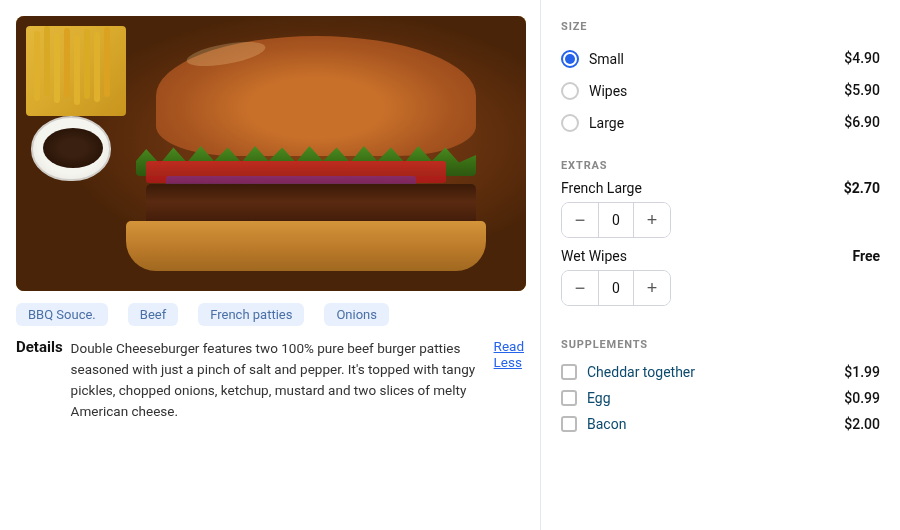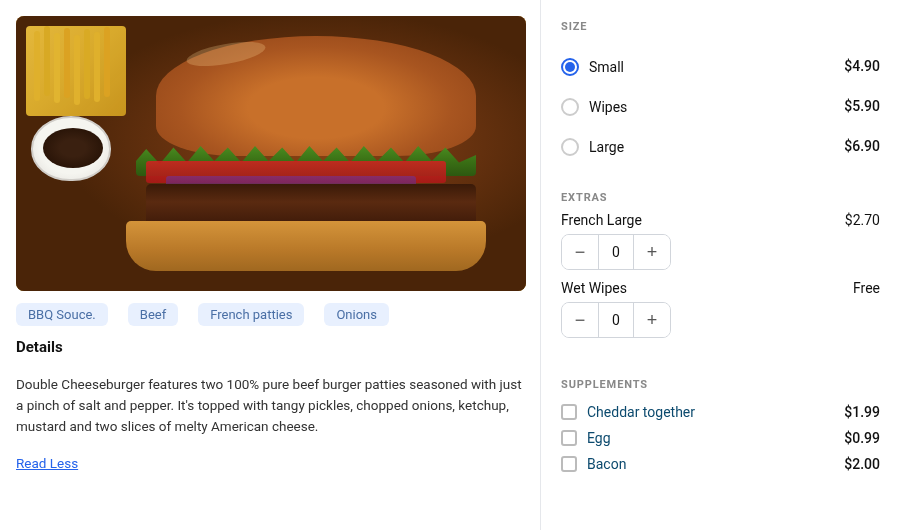--- a/index.html
+++ b/index.html
@@ -159,22 +159,22 @@
       color: #4a6fa5;
       border-radius: 6px;
       padding: 4px 12px;
       font-size: 13px;
       font-weight: 400;
     }
 
     
     .details-section {
       display: flex;
-      flex-direction: column;
-      gap: 18px;
+      flex-direction: row;
+      gap: 8px;
     }
 
     .details-title {
       font-size: 15px;
       font-weight: 700;
       color: #111;
     }
 
     .details-text {
       font-size: 13.5px;
@@ -197,21 +197,21 @@
       height: 100%;
       flex-shrink: 0;
     }
 
     
     .right-panel {
       flex: 1;
       padding: 16px 20px;
       display: flex;
       flex-direction: column;
-      gap: 12px;
+      gap: 4px;
       overflow-y: auto;
     }
 
     .section-label {
       font-size: 11px;
       font-weight: 700;
       color: #888;
       letter-spacing: 0.08em;
       text-transform: uppercase;
       margin-bottom: 8px;
@@ -281,21 +281,21 @@
     }
 
     .extra-name {
       font-size: 14px;
       color: #111;
     }
 
     .extra-price {
       font-size: 14px;
       color: #111;
-      font-weight: 400;
+      font-weight: 700;
     }
 
     .stepper {
       display: flex;
       align-items: center;
       gap: 0;
       border: 1.5px solid #d1d5db;
       border-radius: 8px;
       overflow: hidden;
       width: 110px;

